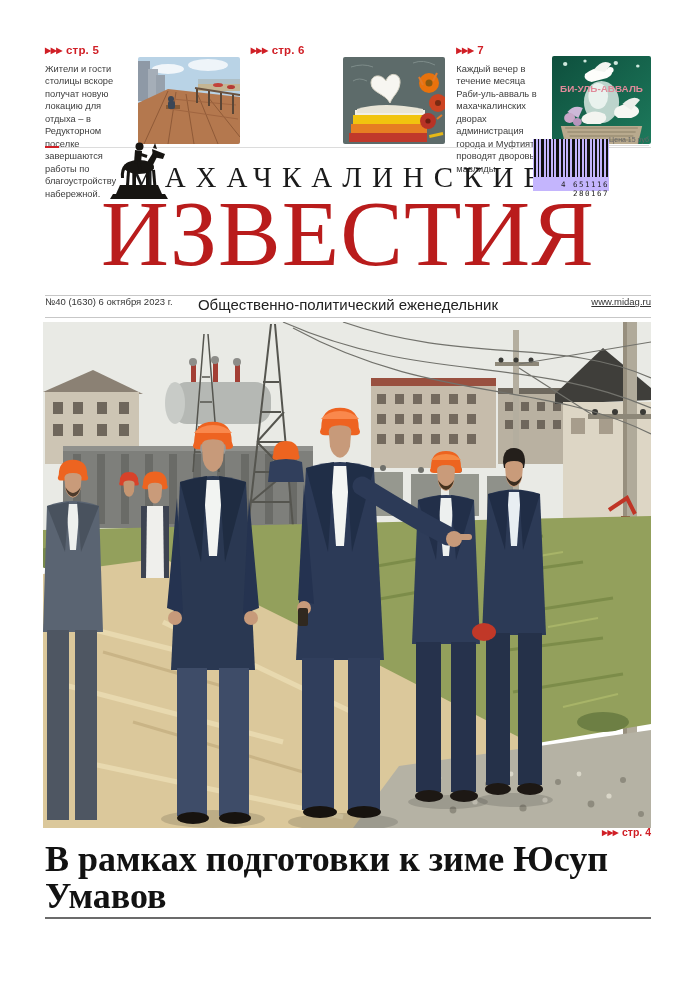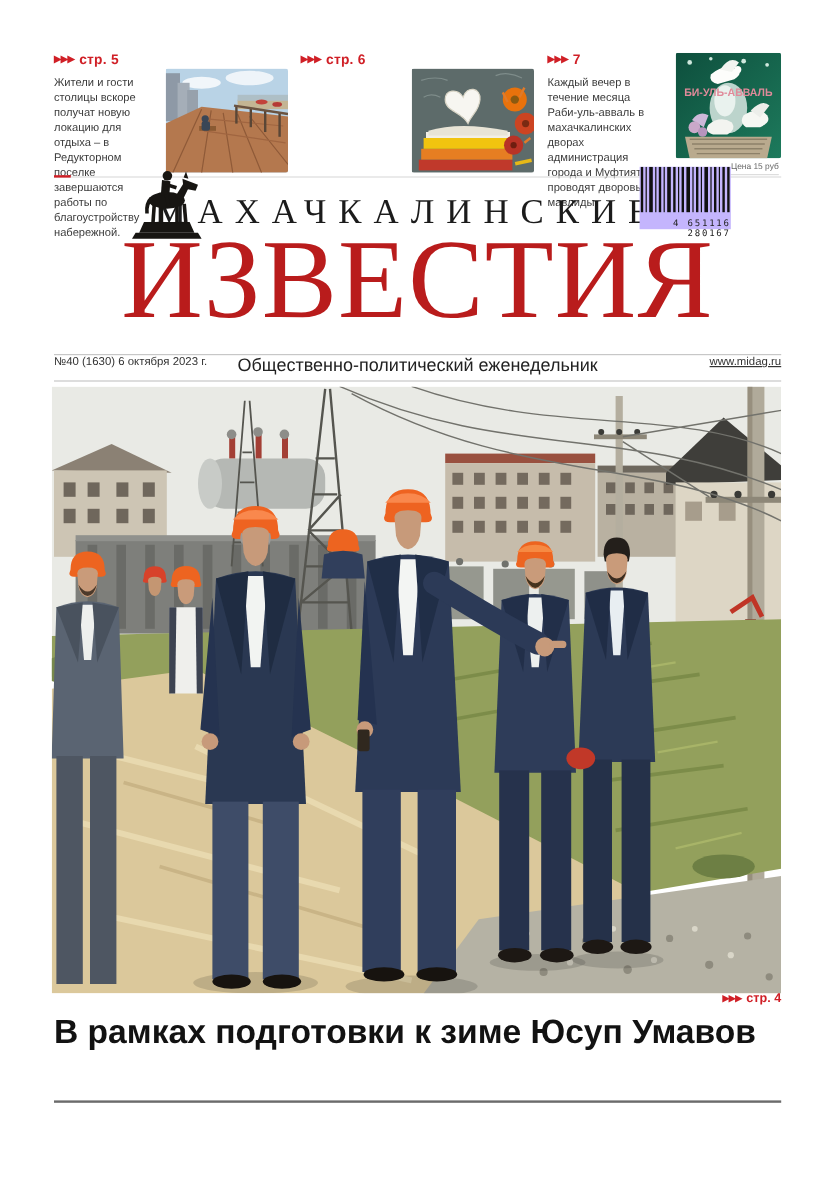--- a/index.html
+++ b/index.html
@@ -7,21 +7,21 @@
         font-family:"Liberation Sans",sans-serif;}
   
   .teasers{position:absolute;left:45px;top:44px;width:606px;display:flex;gap:11px;}
   .teaser{position:relative;flex:1;min-height:104px;}
   .teaser-head{font-size:11.5px;font-weight:bold;color:#d01f26;letter-spacing:.2px;}
   .arrows{font-size:8px;letter-spacing:-.5px;margin-right:4px;position:relative;top:-1px;color:#d01f26;}
   .teaser-text{margin-top:7px;font-size:9.3px;line-height:1.34;color:#3c3c3c;width:calc(100% - 110px);}
   .teaser:nth-child(3) .teaser-text{width:calc(100% - 100px);}
   .thumb{position:absolute;right:0;top:13px;width:102px;height:87px;border-radius:2px;overflow:hidden;}
   .thumb svg{display:block;width:100%;height:100%;}
-  .thumb.cover{top:0;width:88px;height:88px;}
+  .thumb.cover{top:12px;width:99px;height:88px;}
   .price{position:absolute;right:2px;top:92px;width:86px;text-align:right;font-size:7px;color:#666;
          border-bottom:1px solid #ddd;padding-bottom:2px;}
   
   .teaser-rule{position:absolute;left:45px;top:147px;width:606px;height:1px;background:#dcdcdc;}
   .teaser-rule-red{position:absolute;left:45px;top:146px;width:14px;height:2px;background:#d01f26;}
   
   .statue{position:absolute;left:108px;top:137px;width:62px;height:66px;z-index:3;}
   .masthead-top{position:absolute;left:95px;top:161px;width:490px;text-align:center;z-index:2;
       font-family:"Liberation Serif",serif;font-size:29px;color:#1b1b1b;letter-spacing:10px;}
   .masthead-main{position:absolute;left:45px;top:184px;width:606px;text-align:center;z-index:2;
@@ -37,21 +37,21 @@
   .dateline .issue{font-size:9.5px;color:#333;}
   .dateline .subtitle{position:absolute;left:0;width:100%;text-align:center;font-size:15px;color:#222;}
   .dateline .site{margin-left:auto;font-size:9.5px;color:#333;z-index:1;text-decoration:underline;}
   
   .photo{position:absolute;left:43px;top:322px;width:608px;height:506px;overflow:hidden;}
   .photo svg{display:block;width:100%;height:100%;}
   
   .story-ref{position:absolute;right:45px;top:826px;font-size:10.5px;font-weight:bold;color:#d01f26;text-align:left;}
   .story-ref .arrows{font-size:7.5px;}
   .headline{position:absolute;left:45px;top:841px;width:606px;
-      font-family:Liberation Sans, sans-serif;font-weight:bold;font-size:28px;line-height:37px;color:#121212;}
+      font-family:Liberation Serif, serif;font-weight:bold;font-size:36px;line-height:37px;color:#121212;}
   .bottom-rule{position:absolute;left:45px;top:917px;width:606px;height:2px;background:#6b6b6b;}
 </style>
 </head>
 <body>
 
 <div class="page">
 
   <div class="teasers">
 
     <div class="teaser">

